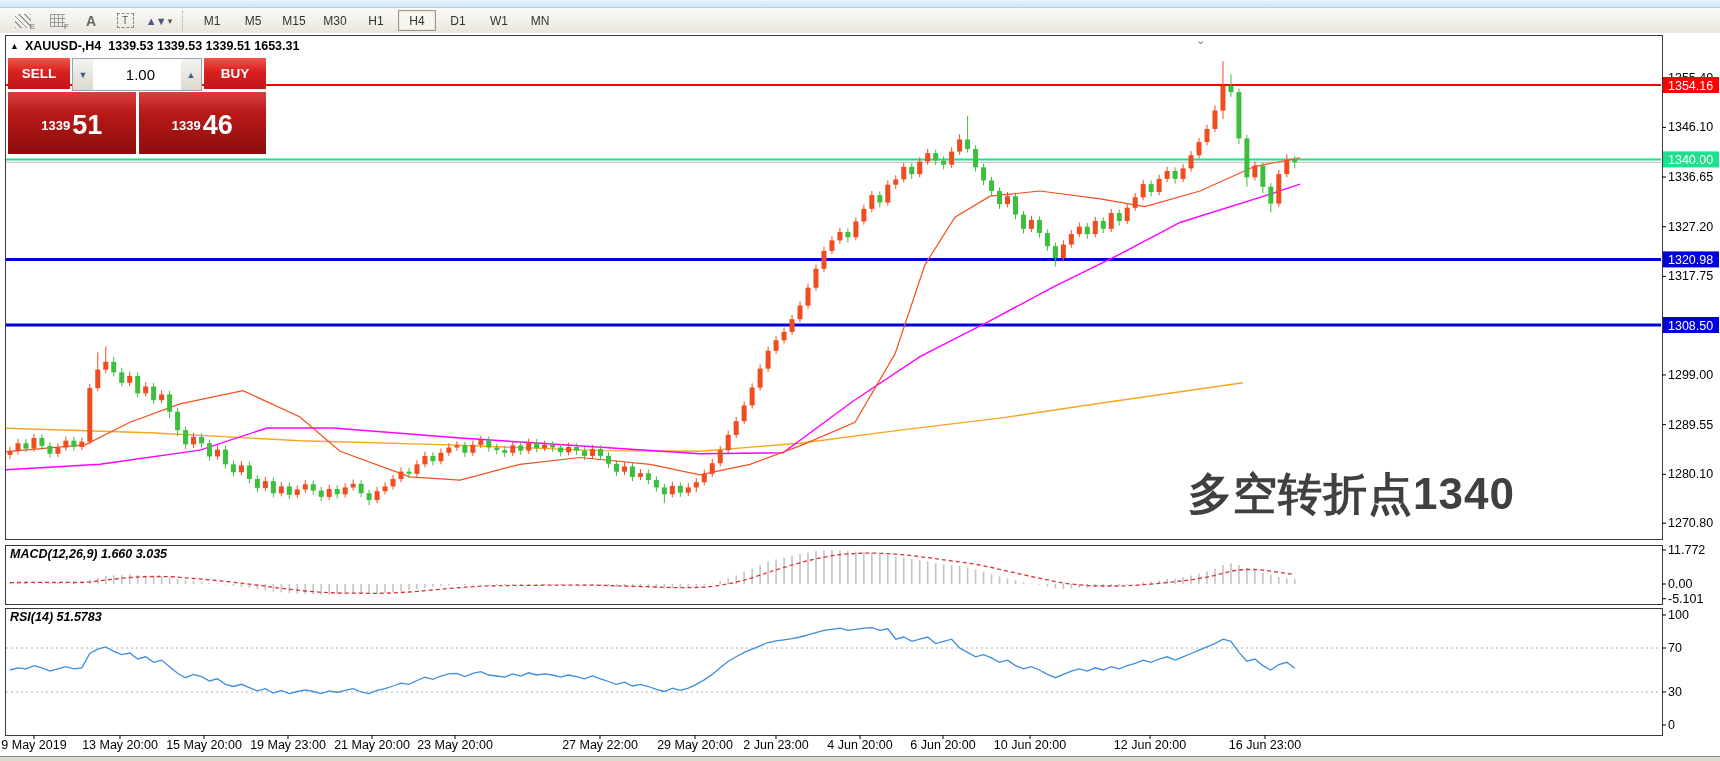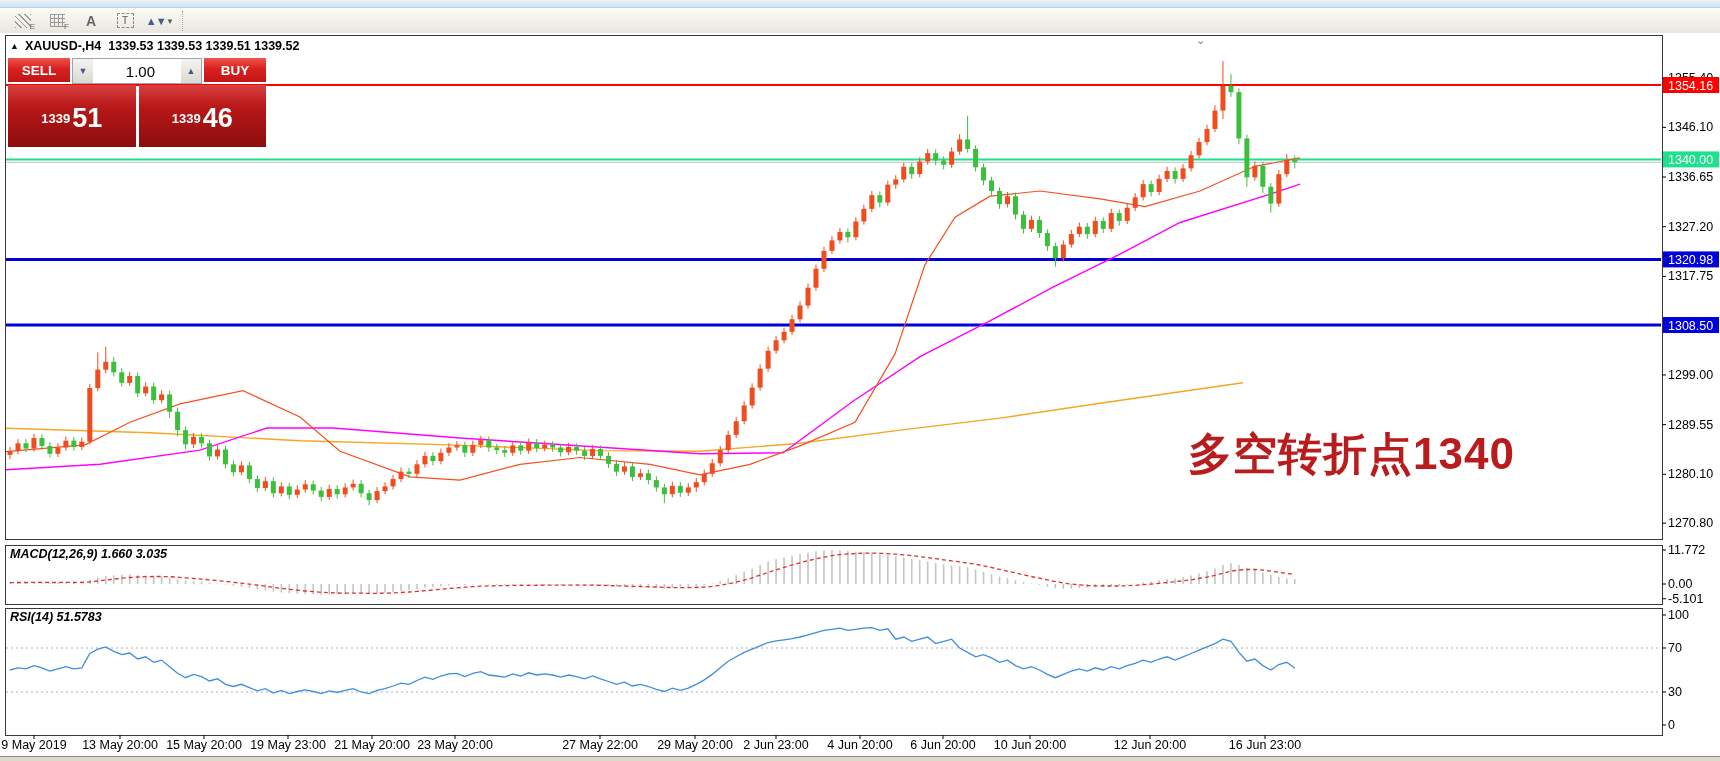--- a/index.html
+++ b/index.html
@@ -25,21 +25,21 @@
   .tf-btn{min-width:28px;height:19px;padding:0 4px;display:flex;align-items:center;justify-content:center;
           font-size:12px;color:#333;border:1px solid transparent;margin-right:3px;cursor:default;}
   .tf-btn.active{border:1px solid #9a968a;background:#f7f5ef;box-shadow:inset 0 0 2px #cfcabb;}
   .chart-area{position:absolute;top:33px;left:0;width:1720px;height:728px;}
   #chart-svg{position:absolute;top:0;left:0;}
   .symbol-line{position:absolute;left:10px;top:6px;font-size:12.5px;font-weight:700;color:#000;
                display:flex;align-items:center;white-space:pre;}
   .collapse{font-size:9px;margin-right:6px;color:#111;}
   .chev-top{position:absolute;left:1196px;top:1px;font-size:11px;color:#777;}
   .trade-panel{position:absolute;left:8px;top:25px;width:258px;}
-  .tp-row1{display:flex;height:26px;}
+  .tp-row1{display:flex;height:33px;}
   .btn-trade{width:64px;color:#fff;font-size:13.5px;font-weight:700;display:flex;align-items:center;
              justify-content:center;background:linear-gradient(#f0564a,#d92020 45%,#c01616);
              border-bottom:2px solid #fff;cursor:default;}
   .vol-wrap{flex:1;display:flex;border:1px solid #9aa4b4;background:#fff;margin:0 2px;}
   .spin{width:20px;background:linear-gradient(#f4f3ef,#dcd9d0);display:flex;align-items:center;
         justify-content:center;font-size:9px;color:#445a8c;cursor:default;}
   .vol-input{flex:1;border:none;outline:none;font-size:15px;text-align:right;padding-right:26px;
              font-family:"Liberation Sans",sans-serif;color:#000;width:60px;}
   .tp-row2{display:flex;margin-top:1px;}
   .quote-tile{flex:1;height:45px;background:linear-gradient(#d94040,#b81818 35%,#8d0d0d);
@@ -72,20 +72,31 @@
   <div class="tool-btn">
     <span class="tbox">
         <span>T</span>
       </span>
   </div>
   <div class="tool-btn">
     <span class="arrows">▲▼</span>
     <span class="dd">▾</span>
   </div>
   <div class="tb-sep"></div>
+  <div class="tf-group" id="tf-group">
+      <div class="tf-btn">M1</div>
+      <div class="tf-btn">M5</div>
+      <div class="tf-btn">M15</div>
+      <div class="tf-btn">M30</div>
+      <div class="tf-btn">H1</div>
+      <div class="tf-btn active">H4</div>
+      <div class="tf-btn">D1</div>
+      <div class="tf-btn">W1</div>
+      <div class="tf-btn">MN</div>
+    </div>
 </div>
 
 <div class="chart-area">
   <svg id="chart-svg" width="1720" height="728">
       <rect x="0" y="0" width="1720" height="728" fill="#ffffff"></rect>
       <rect x="0" y="723" width="1720" height="5" fill="#dcd9d0"></rect>
       <line x1="0" y1="723.5" x2="1720" y2="723.5" stroke="#8e8a7e" stroke-width="1"></line>
       <rect x="5.5" y="2.5" width="1657" height="504" fill="#ffffff" stroke="#3a3a3a" stroke-width="1"></rect>
       <rect x="5.5" y="512.5" width="1657" height="59" fill="#ffffff" stroke="#3a3a3a" stroke-width="1"></rect>
       <rect x="5.5" y="575.5" width="1657" height="127" fill="#ffffff" stroke="#3a3a3a" stroke-width="1"></rect>
@@ -665,21 +676,21 @@
       <line x1="1150" y1="702" x2="1150" y2="706" stroke="#000"></line>
       <text x="1150" y="716" font-family="Liberation Sans, sans-serif" font-size="12.5px" fill="#000" text-anchor="middle">12 Jun 20:00</text>
       <line x1="1265" y1="702" x2="1265" y2="706" stroke="#000"></line>
       <text x="1265" y="716" font-family="Liberation Sans, sans-serif" font-size="12.5px" fill="#000" text-anchor="middle">16 Jun 23:00</text>
     </svg>
 
   <div class="symbol-line">
     <span class="collapse">▲</span>
     <span>XAUUSD-,H4</span>
     <span>&nbsp;&nbsp;</span>
-    <span>1339.53 1339.53 1339.51 1339.52</span>
+    <span>1339.53 1339.53 1339.51 1653.31</span>
   </div>
 
   <span class="chev-top">⌄</span>
 
   <div class="trade-panel">
     <div class="tp-row1">
       <div class="btn-trade">SELL</div>
       <div class="vol-wrap">
         <div class="spin">▼</div>
         <input class="vol-input" value="1.00" style="">
@@ -692,17 +703,17 @@
         <span class="q-small">1339</span>
         <span class="q-big">51</span>
       </div>
       <div class="quote-tile">
         <span class="q-small">1339</span>
         <span class="q-big">46</span>
       </div>
     </div>
   </div>
 
-  <div class="annotation" id="annotation" style="color: #b91c1c;">多空转折点1340</div>
+  <div class="annotation" id="annotation" style="color: #404040; margin-top: 40px;">多空转折点1340</div>
 
   <div class="ind-label" style="top:514px;">MACD(12,26,9) 1.660 3.035</div>
   <div class="ind-label" style="top:577px;">RSI(14) 51.5783</div>
 </div>
 
 </body></html>

